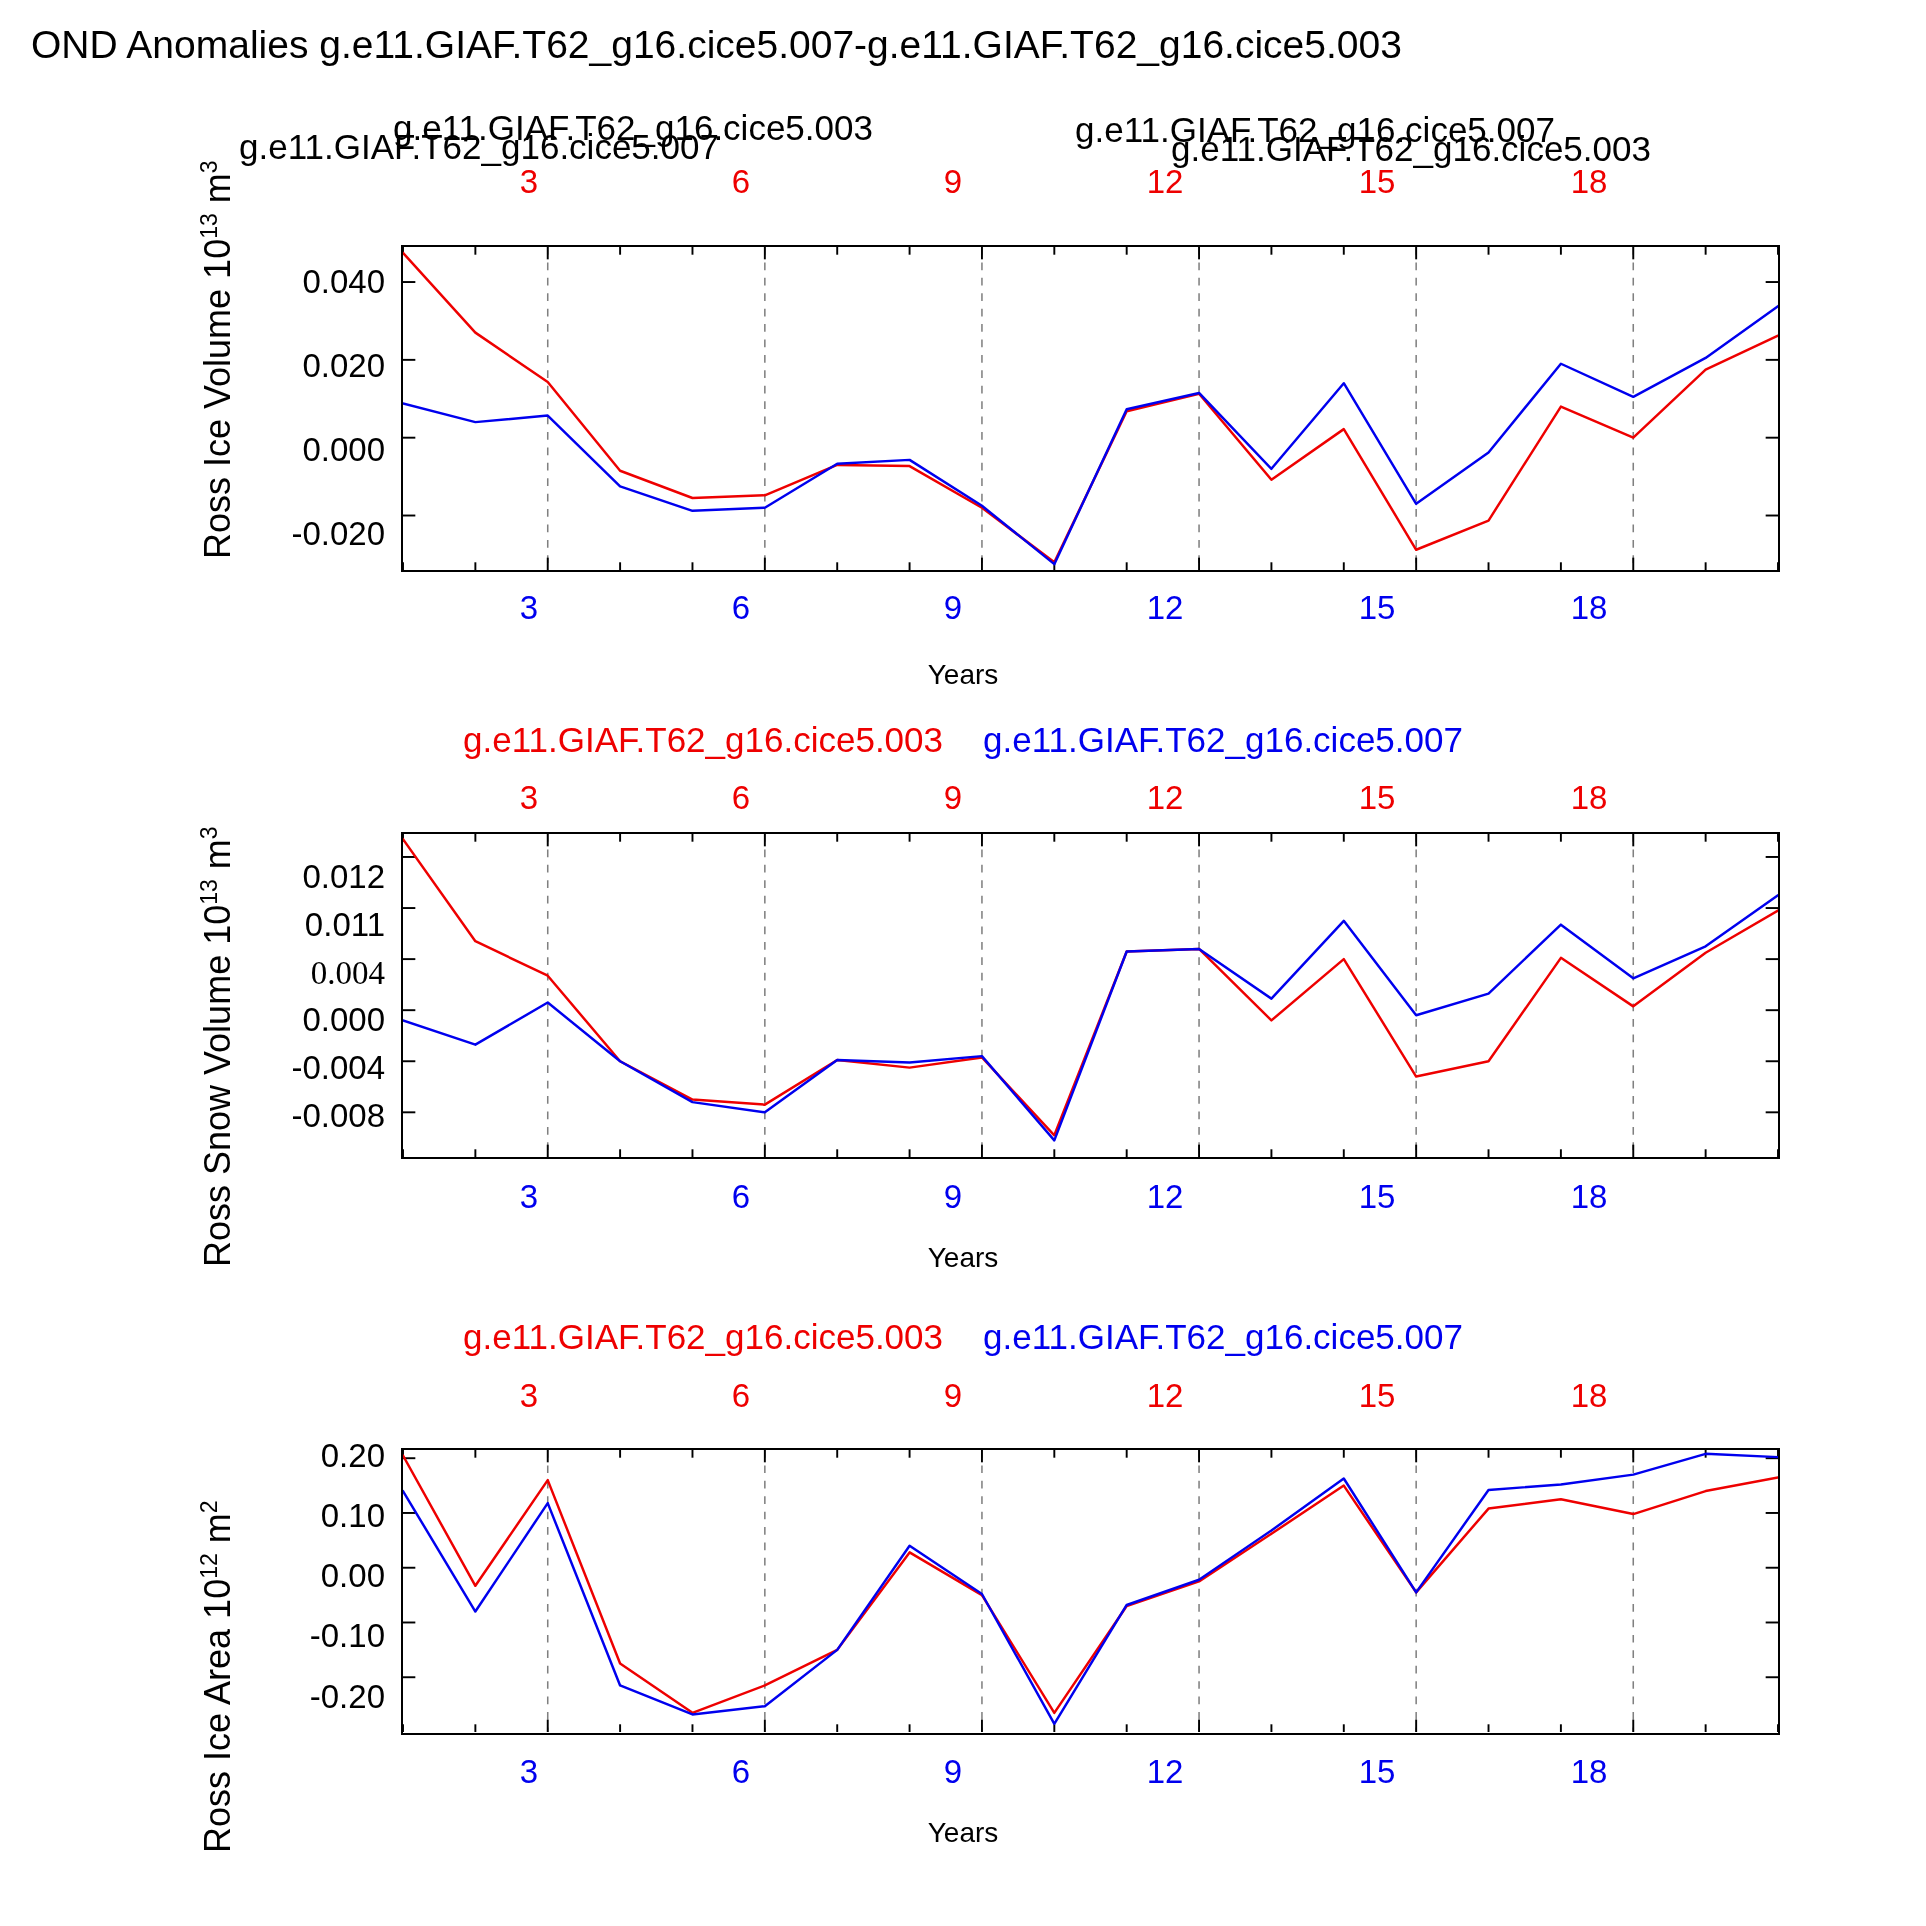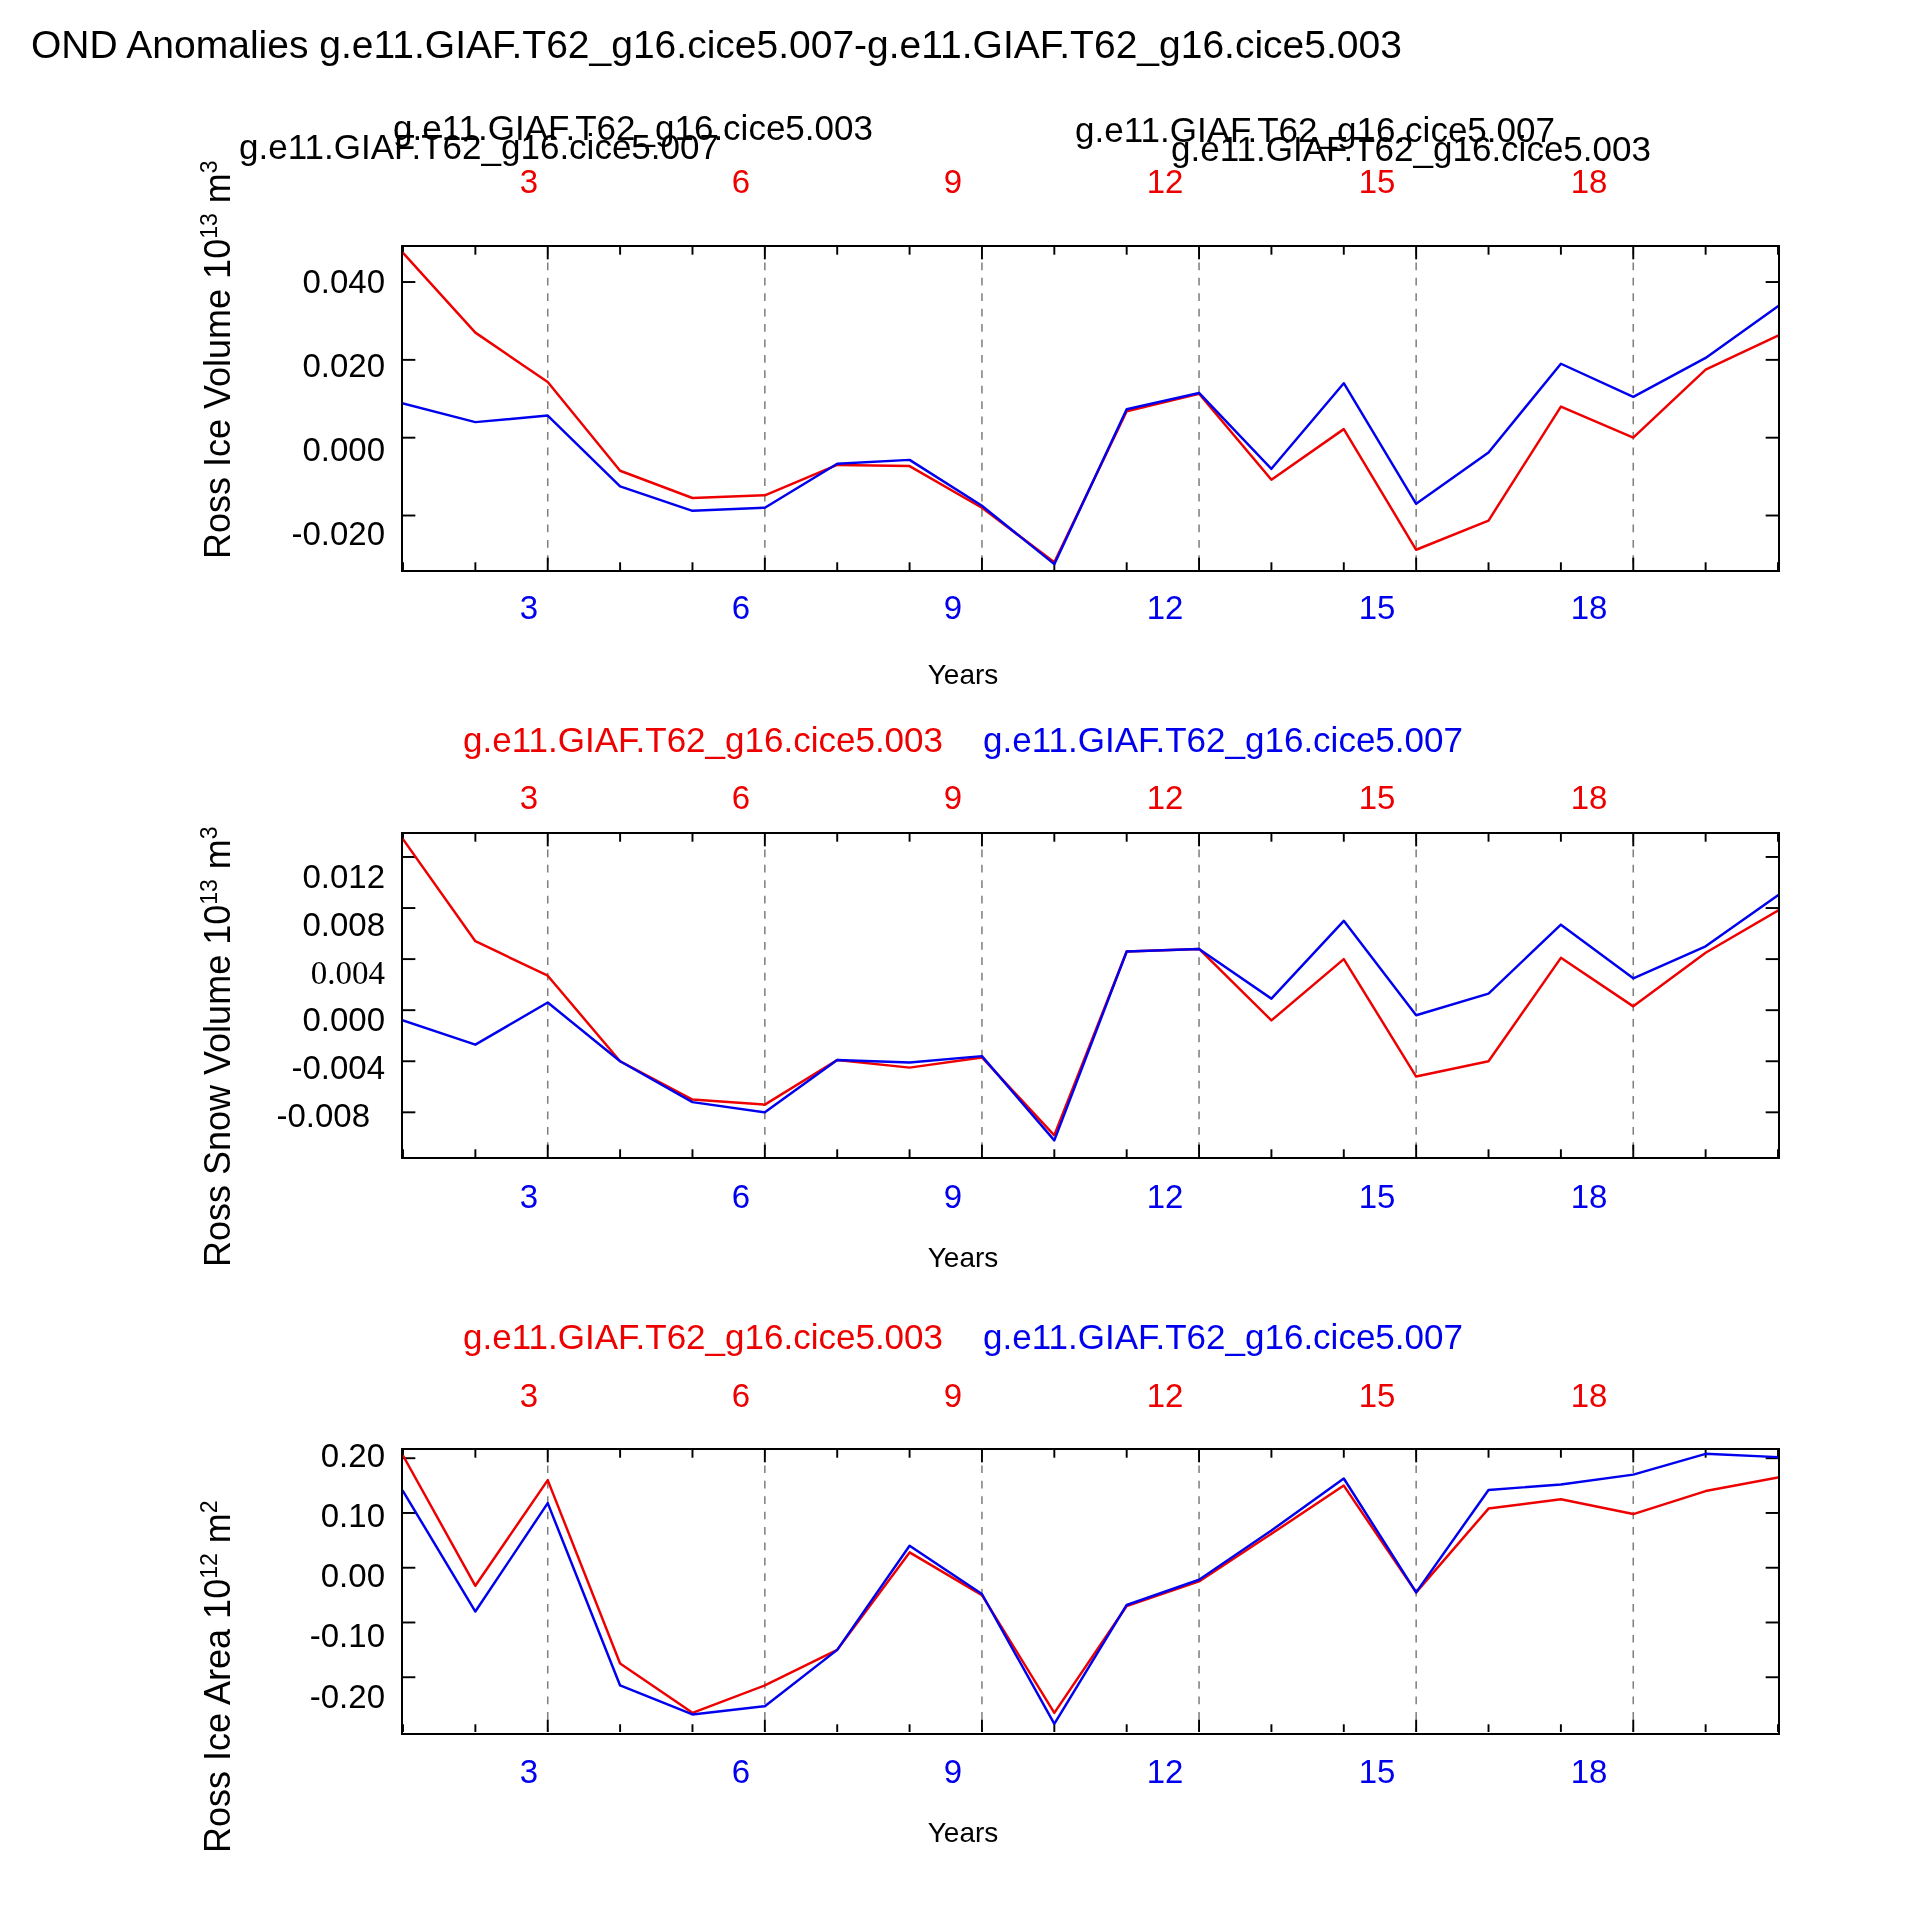--- a/index.html
+++ b/index.html
@@ -239,25 +239,25 @@
       <span style="left:1165px;">12</span>
       <span style="left:1377px;">15</span>
       <span style="left:1589px;">18</span>
     </div>
 
     <div class="ylabel" style="left:196px; top:574px;">
       <span>Ross Snow Volume 10</span><sup>13</sup><span> m</span><sup>3</sup>
     </div>
 
     <div class="ytick" style="left:223px; top:184px; width:162px;">0.012</div>
-    <div class="ytick" style="left:223px; top:232px; width:162px;">0.008</div>
+    <div class="ytick" style="left:223px; top:232px; width:162px;">0.011</div>
     <div class="ytick" style="left:223px; top:280px; width:162px;font-family:Liberation Serif, serif;">0.004</div>
     <div class="ytick" style="left:223px; top:327px; width:162px;">0.000</div>
     <div class="ytick" style="left:223px; top:375px; width:162px;">-0.004</div>
-    <div class="ytick" style="left:208px; top:423px; width:162px;">-0.008</div>
+    <div class="ytick" style="left:223px; top:423px; width:162px;">-0.008</div>
 
     <div class="plot-frame" style="left:401px; top:139px; width:1379px; height:327px;">
       <svg id="svg-panel-1" width="1375" height="323" viewBox="0 0 1784 419" preserveAspectRatio="none">
           <line x1="187.78947368421052" x2="187.78947368421052" y1="0" y2="419" stroke="#808080" stroke-width="2" stroke-dasharray="10,10"></line>
           <line x1="469.4736842105263" x2="469.4736842105263" y1="0" y2="419" stroke="#808080" stroke-width="2" stroke-dasharray="10,10"></line>
           <line x1="751.1578947368421" x2="751.1578947368421" y1="0" y2="419" stroke="#808080" stroke-width="2" stroke-dasharray="10,10"></line>
           <line x1="1032.842105263158" x2="1032.842105263158" y1="0" y2="419" stroke="#808080" stroke-width="2" stroke-dasharray="10,10"></line>
           <line x1="1314.5263157894735" x2="1314.5263157894735" y1="0" y2="419" stroke="#808080" stroke-width="2" stroke-dasharray="10,10"></line>
           <line x1="1596.2105263157896" x2="1596.2105263157896" y1="0" y2="419" stroke="#808080" stroke-width="2" stroke-dasharray="10,10"></line>
           <line x1="0" x2="0" y1="0" y2="10" stroke="#000" stroke-width="2.5"></line>

